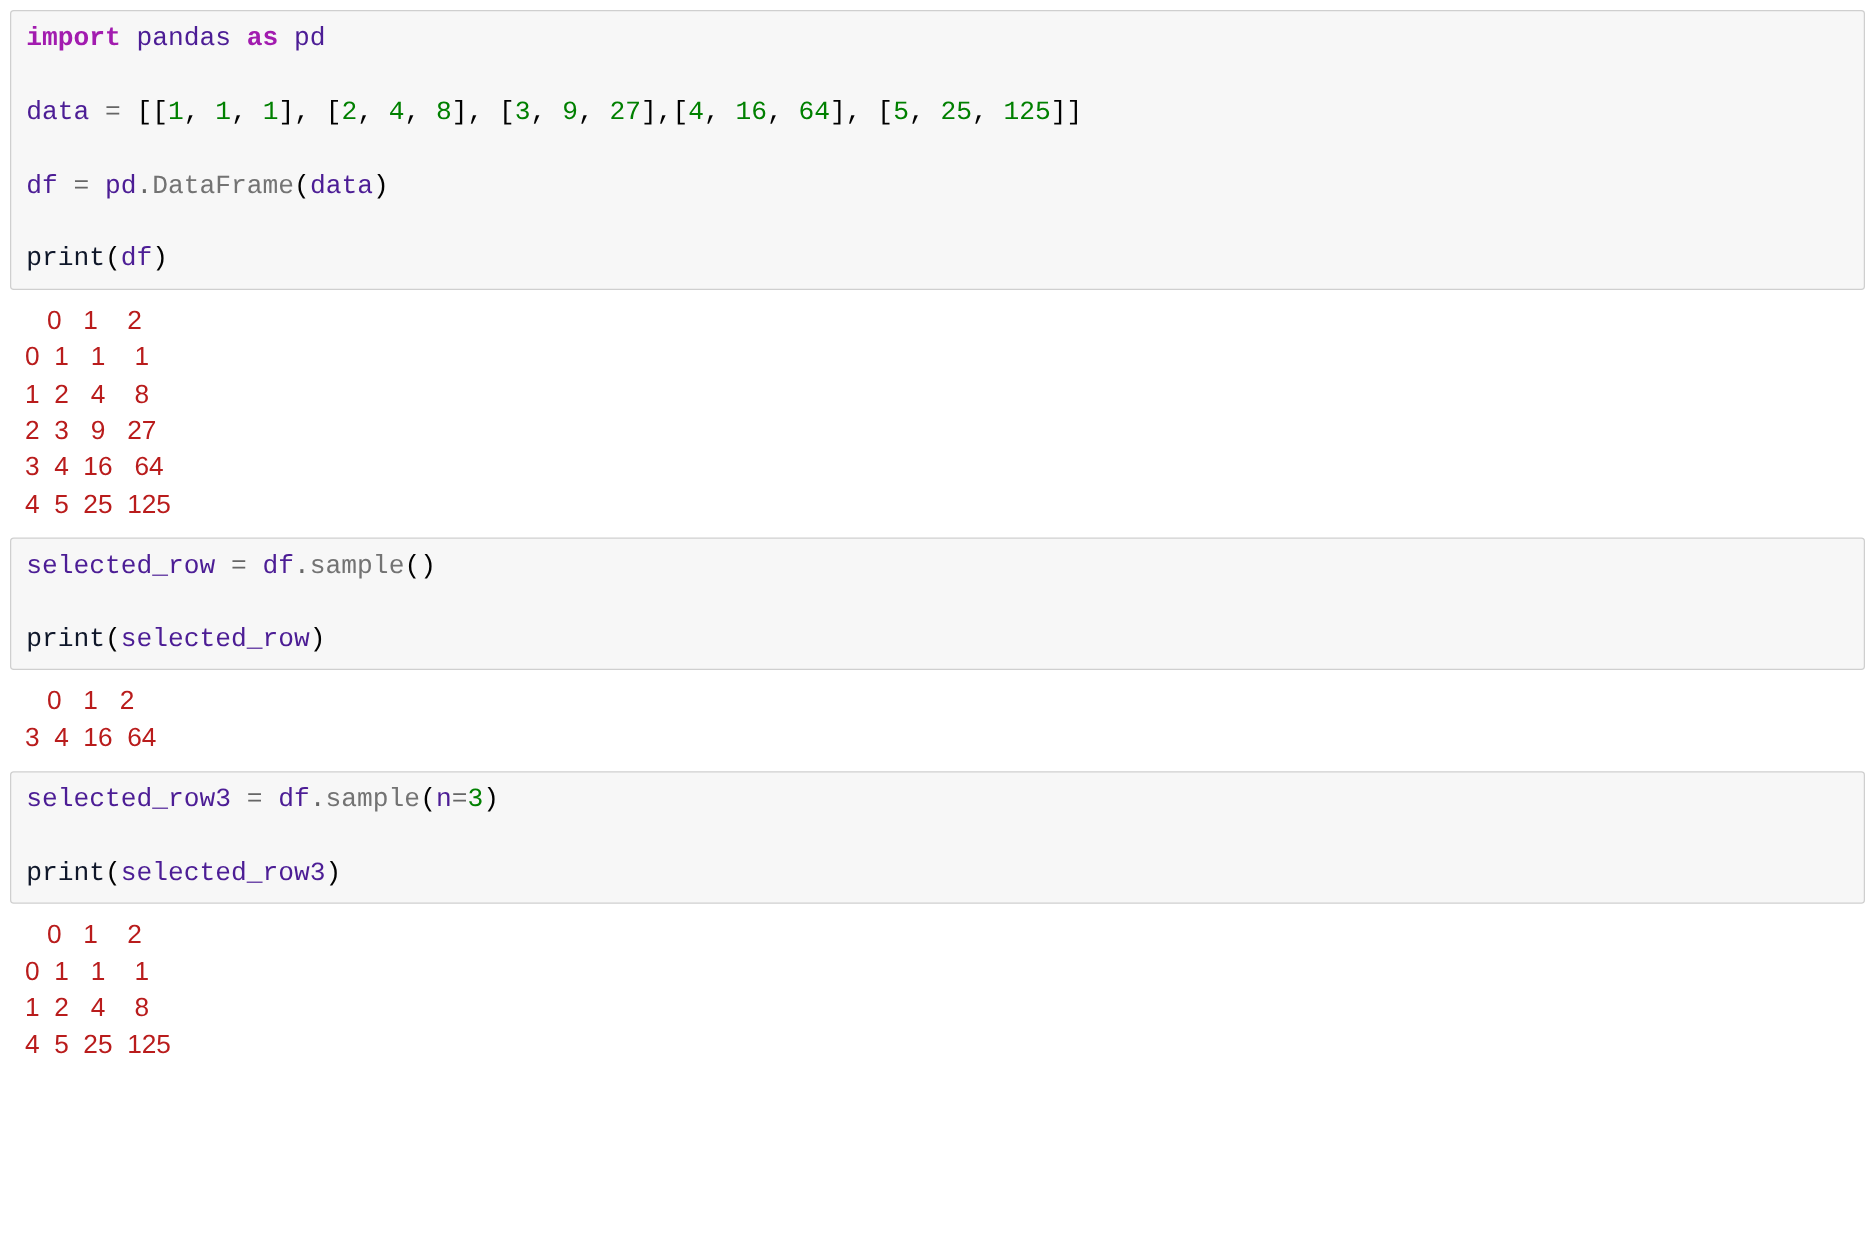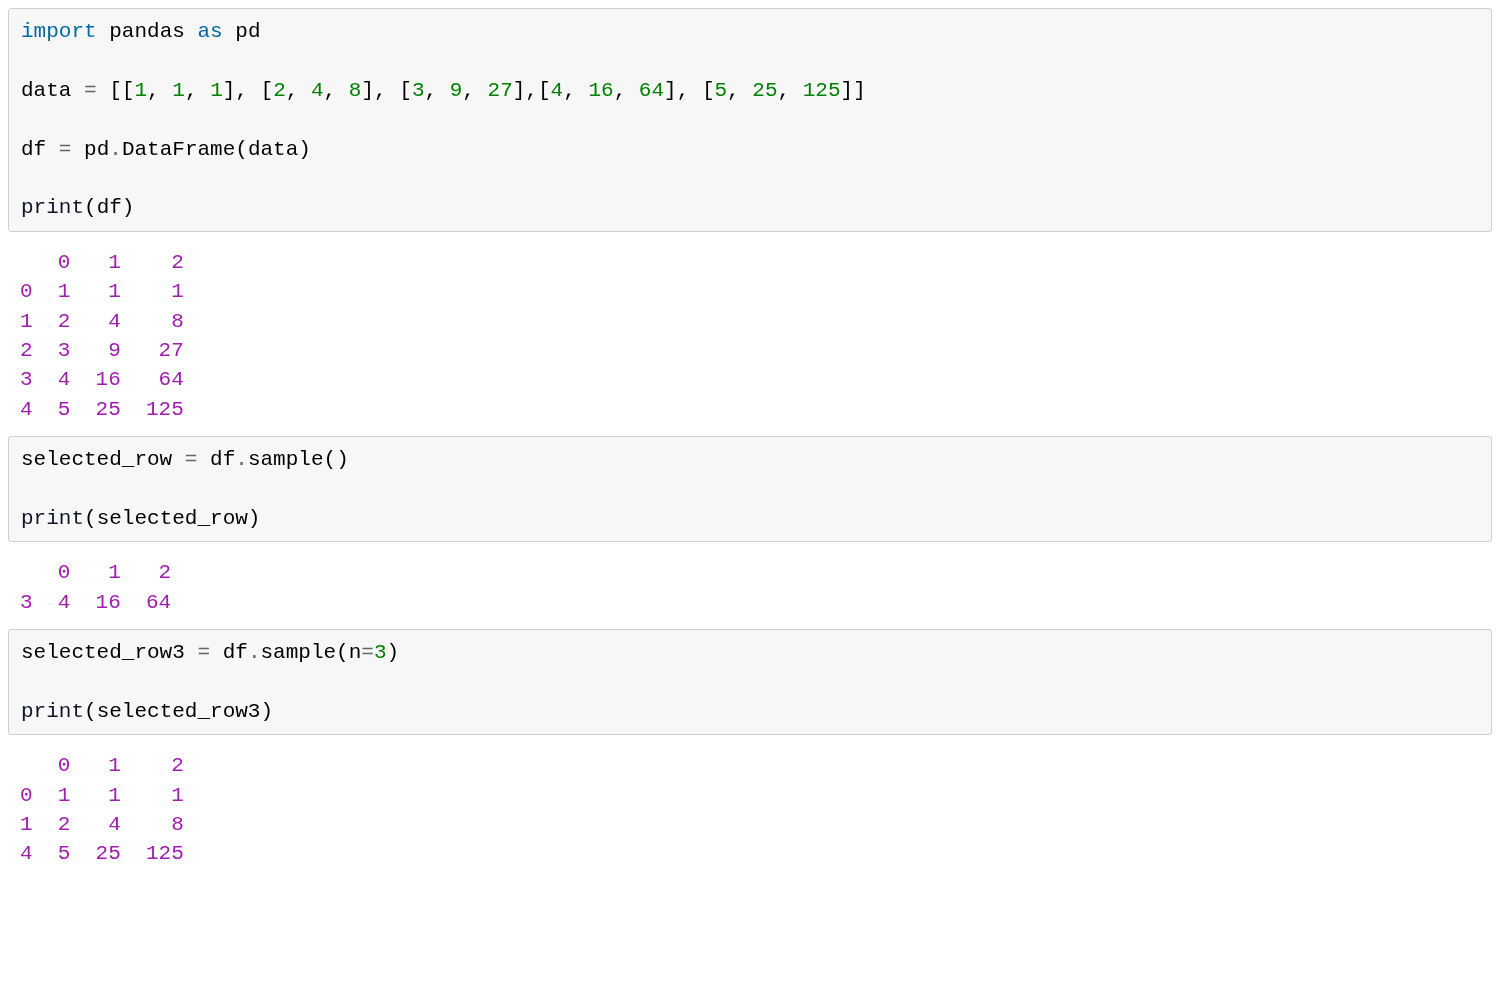--- a/index.html
+++ b/index.html
@@ -16,31 +16,30 @@
     border: 1px solid #cfcfcf;
     border-radius: 3px;
     padding: 8px 12px;
     margin-bottom: 6px;
     white-space: pre;
     overflow-x: auto;
   }
   .cell-output {
     padding: 4px 12px 12px 12px;
     white-space: pre;
-    font-family: Liberation Mono, monospace;
-    color: #a21caf;
-    margin-top: 12px;
+    font-family: Liberation Sans, sans-serif;
+    color: #b91c1c;
   }
-  .kw { color: #0369a1; font-weight: normal; }   
+  .kw { color: #a21caf; font-weight: bold; }   
   .op { color: #666666; }                       
   .num { color: #008000; }                      
   .punc { color: #000000; }                     
-  .fn { color: #000000; }                       
+  .fn { color: #737373; }                       
   .builtin { color: #0f172a; }                  
-  .plain { color: #000000; }
+  .plain { color: #4c1d95; }
 </style>
 </head>
 <body>
 
 <div class="cell-input"><span class="kw">import</span><span class="plain"> </span><span class="plain">pandas</span><span class="plain"> </span><span class="kw">as</span><span class="plain"> </span><span class="plain">pd</span>
 
 <span class="plain">data</span><span class="plain"> </span><span class="op">=</span><span class="plain"> </span><span class="punc">[</span><span class="punc">[</span><span class="num">1</span><span class="punc">,</span><span class="plain"> </span><span class="num">1</span><span class="punc">,</span><span class="plain"> </span><span class="num">1</span><span class="punc">]</span><span class="punc">,</span><span class="plain"> </span><span class="punc">[</span><span class="num">2</span><span class="punc">,</span><span class="plain"> </span><span class="num">4</span><span class="punc">,</span><span class="plain"> </span><span class="num">8</span><span class="punc">]</span><span class="punc">,</span><span class="plain"> </span><span class="punc">[</span><span class="num">3</span><span class="punc">,</span><span class="plain"> </span><span class="num">9</span><span class="punc">,</span><span class="plain"> </span><span class="num">27</span><span class="punc">]</span><span class="punc">,</span><span class="punc">[</span><span class="num">4</span><span class="punc">,</span><span class="plain"> </span><span class="num">16</span><span class="punc">,</span><span class="plain"> </span><span class="num">64</span><span class="punc">]</span><span class="punc">,</span><span class="plain"> </span><span class="punc">[</span><span class="num">5</span><span class="punc">,</span><span class="plain"> </span><span class="num">25</span><span class="punc">,</span><span class="plain"> </span><span class="num">125</span><span class="punc">]</span><span class="punc">]</span>
 
 <span class="plain">df</span><span class="plain"> </span><span class="op">=</span><span class="plain"> </span><span class="plain">pd</span><span class="op">.</span><span class="fn">DataFrame</span><span class="punc">(</span><span class="plain">data</span><span class="punc">)</span>
 

